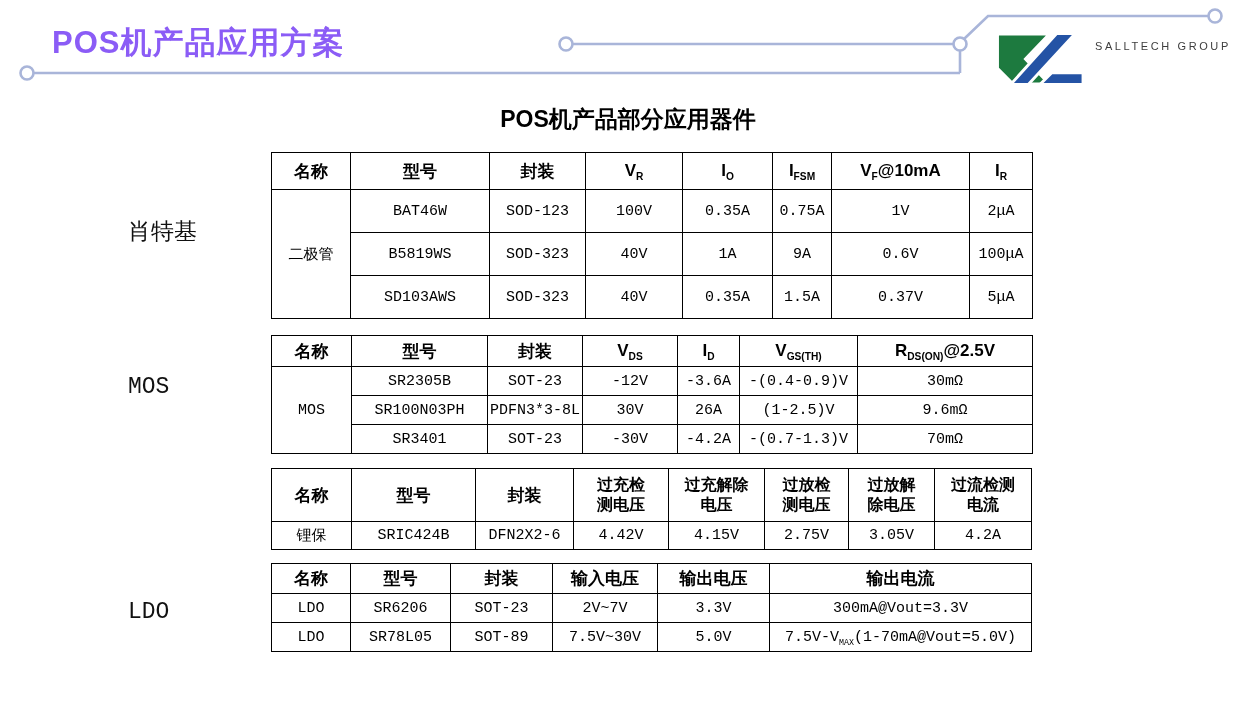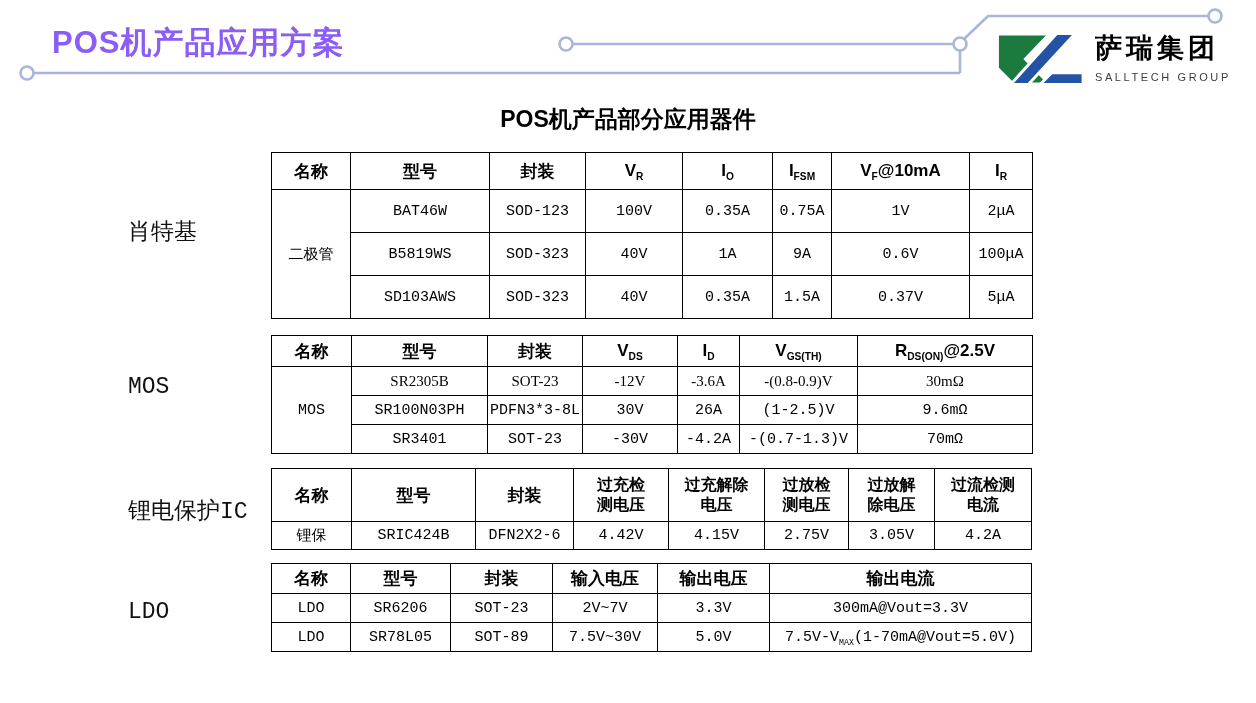--- a/index.html
+++ b/index.html
@@ -22,21 +22,21 @@
   
   .sec-label{left:128px;font-size:23px;color:#111;
              font-family:"Liberation Mono","DejaVu Sans Mono",monospace;font-weight:500;}
 
   
   table{border-collapse:collapse;table-layout:fixed;}
   td{border:1.6px solid #000;text-align:center;vertical-align:middle;padding:0;overflow:hidden;}
   .hd{font-weight:700;font-size:17px;font-family:"Liberation Sans",sans-serif;}
   .hd2{font-weight:700;font-size:16px;line-height:1.25;font-family:"Liberation Sans",sans-serif;}
   .mono{font-family:"Liberation Mono","DejaVu Sans Mono",monospace;font-size:15px;text-align:center;}
-  .sans{font-family:Liberation Serif, serif;font-size:15px;}
+  .sans{font-family:Liberation Mono, monospace;font-size:15px;}
   sub{font-size:0.6em;line-height:0;}
   .subsm{font-size:0.55em;line-height:0;}
 </style>
 </head>
 <body>
 
 <div class="page">
 
   <svg class="abs decor-svg" viewBox="0 0 1256 110" xmlns="http://www.w3.org/2000/svg">
     <g stroke="#a9b5d9" stroke-width="2.6" fill="none">
@@ -53,30 +53,28 @@
 
   <div class="abs slide-title">POS机产品应用方案</div>
 
   <div class="abs logo">
     <svg class="logo-mark" viewBox="0 0 90 52" xmlns="http://www.w3.org/2000/svg">
       <path fill="#1d7a3f" d="M2 2 H50 L27 26 L50 50 H17 L2 35 Z"></path>
       <path fill="#2453a5" stroke="#ffffff" stroke-width="3" d="M61 0 L80 0 L32 52 L14 52 Z"></path>
       <path fill="#2453a5" stroke="#ffffff" stroke-width="3" d="M56 40 L88 40 L88 52 L44 52 Z"></path>
     </svg>
     <div class="logo-text">
-      <div class="logo-cn">萨瑞集团</div>
       <div class="logo-en">SALLTECH GROUP</div>
     </div>
   </div>
 
   <div class="abs content-heading">POS机产品部分应用器件</div>
 
   <div class="abs sec-label" style="top:216px;text-align:center;">肖特基</div>
   <div class="abs sec-label" style="top:374px;">MOS</div>
-  <div class="abs sec-label" style="top:495px;">锂电保护IC</div>
   <div class="abs sec-label" style="top:599px;">LDO</div>
 
   <table class="abs" style="left:271px;top:152px;">
     <colgroup>
         <col style="width:79px">
         <col style="width:139px">
         <col style="width:96px">
         <col style="width:97px">
       <col style="width:90px">
         <col style="width:59px">
@@ -144,21 +142,21 @@
       <td class="hd"><span>I</span><sub>D</sub></td>
       <td class="hd"><span>V</span><sub>GS(TH)</sub></td>
       <td class="hd"><span>R</span><sub>DS(ON)</sub><span>@2.5V</span></td>
     </tr>
     <tr style="height:29px">
       <td class="mono" rowspan="3">MOS</td>
       <td class="sans">SR2305B</td>
       <td class="sans">SOT-23</td>
       <td class="sans">-12V</td>
       <td class="sans">-3.6A</td>
-      <td class="sans">-(0.8-0.9)V</td>
+      <td class="sans">-(0.4-0.9)V</td>
       <td class="sans">30mΩ</td>
     </tr>
     <tr style="height:29px">
       <td class="mono">SR100N03PH</td>
       <td class="mono">PDFN3*3-8L</td>
       <td class="mono">30V</td>
       <td class="mono">26A</td>
       <td class="mono">(1-2.5)V</td>
       <td class="mono">9.6mΩ</td>
     </tr>

